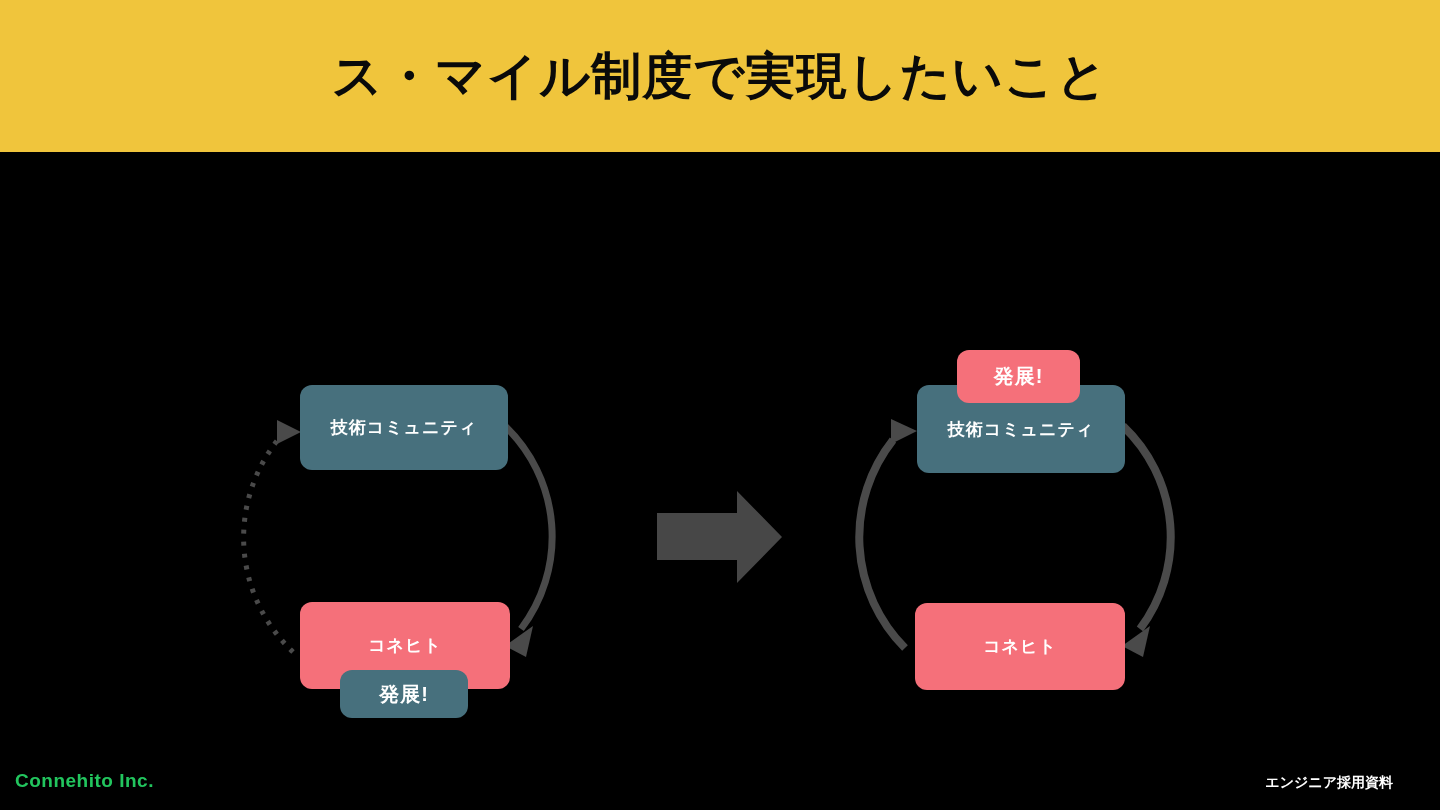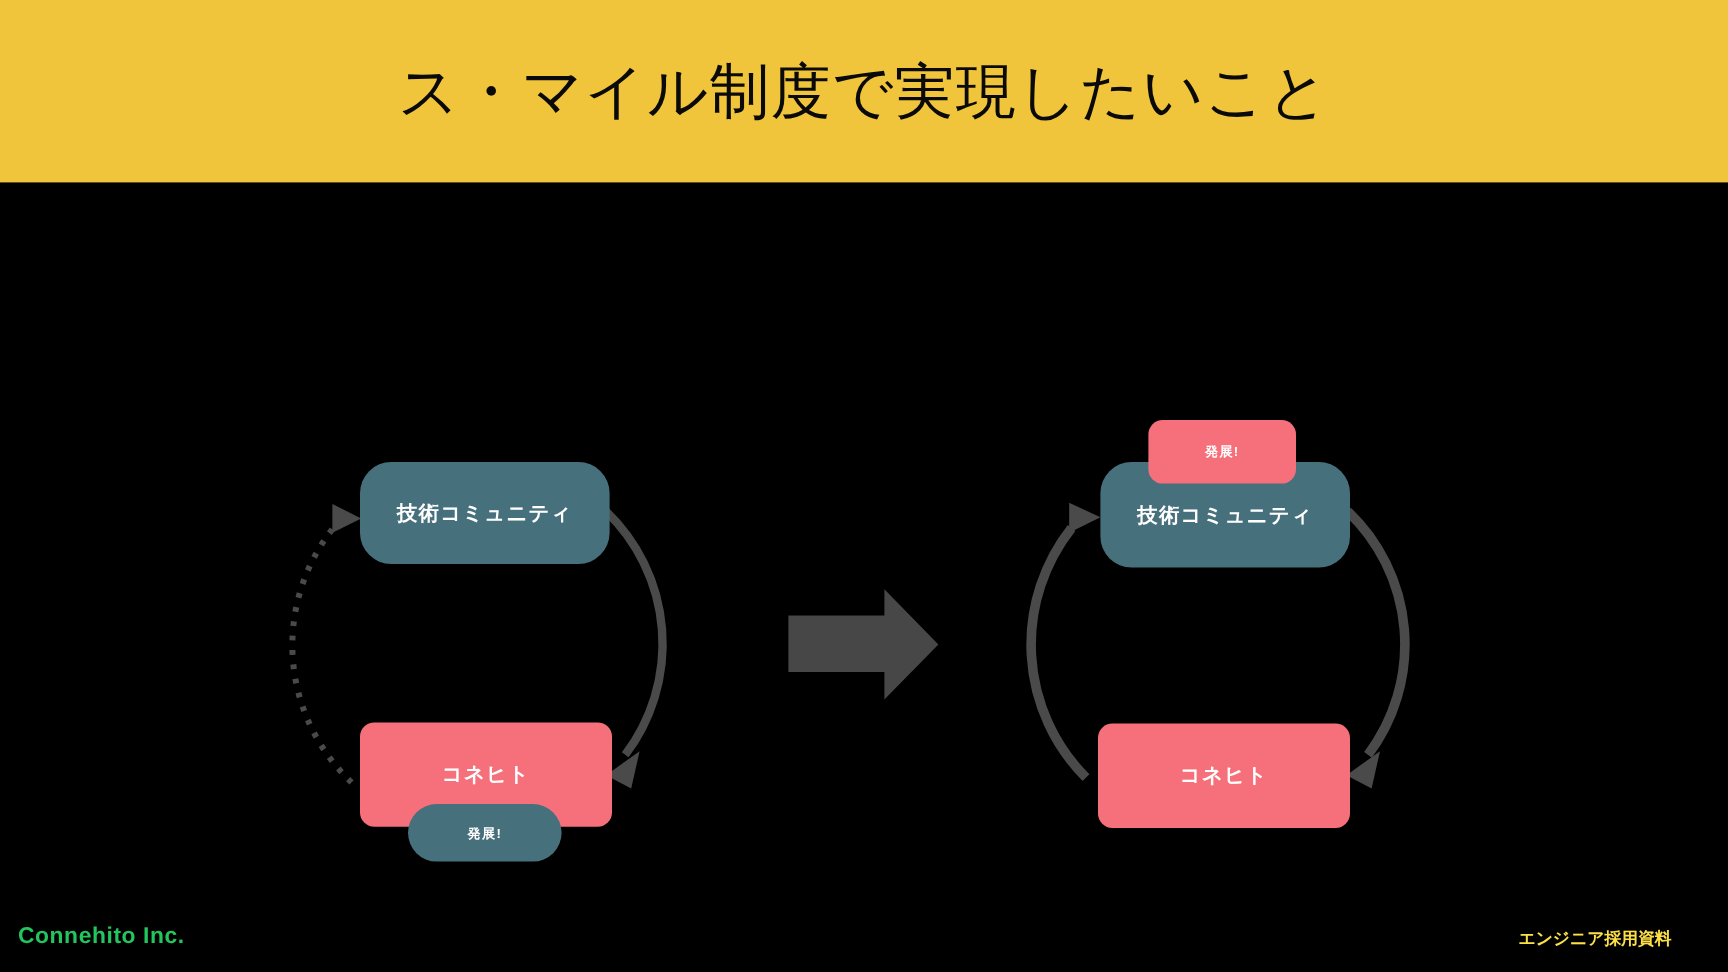--- a/index.html
+++ b/index.html
@@ -6,49 +6,49 @@
   .slide{
     position:relative;width:1440px;height:810px;background:#000000;
     overflow:hidden;font-family:"Liberation Sans","DejaVu Sans",sans-serif;
   }
   
   .title-band{
     position:absolute;left:0;top:0;width:1440px;height:152px;
     background:#F0C53C;display:flex;align-items:center;justify-content:center;
   }
   .slide-title{
-    margin:0;font-size:50px;font-weight:400;color:#0a0a0a;letter-spacing:1px;
+    margin:0;font-size:50px;font-weight:700;color:#0a0a0a;letter-spacing:1px;
   }
   
   .arrow-layer{position:absolute;left:0;top:0;width:1440px;height:810px;}
   
   .box{
     position:absolute;display:flex;align-items:center;justify-content:center;
     color:#ffffff;font-weight:bold;border-radius:12px;letter-spacing:1px;
   }
-  .teal{background:#47707D;border-radius:26px;}
+  .teal{background:#47707D;}
   .pink{background:#F5707A;}
   .node{font-size:17px;}
-  .badge{font-size:11px;}
+  .badge{font-size:20px;}
 
   .before-top{left:300px;top:385px;width:208px;height:85px;z-index:2;}
   .before-bottom{left:300px;top:602px;width:210px;height:87px;z-index:1;}
   .before-badge{left:340px;top:670px;width:128px;height:48px;z-index:2;}
 
   .after-badge{left:957px;top:350px;width:123px;height:53px;z-index:3;}
   .after-top{left:917px;top:385px;width:208px;height:88px;z-index:2;}
   .after-bottom{left:915px;top:603px;width:210px;height:87px;z-index:1;}
 
   
   .footer-company{
     position:absolute;left:15px;top:770px;color:#22c55e;
     font-size:19px;font-weight:bold;letter-spacing:0.5px;
   }
   .footer-note{
-    position:absolute;right:47px;top:774px;color:#fde047;
+    position:absolute;right:47px;top:774px;color:#ffffff;
     font-size:14px;font-weight:bold;letter-spacing:0px;
   }
 </style>
 </head>
 <body>
 
 <div class="slide">
 
   <div class="title-band">
     <h1 class="slide-title">ス・マイル制度で実現したいこと</h1>

